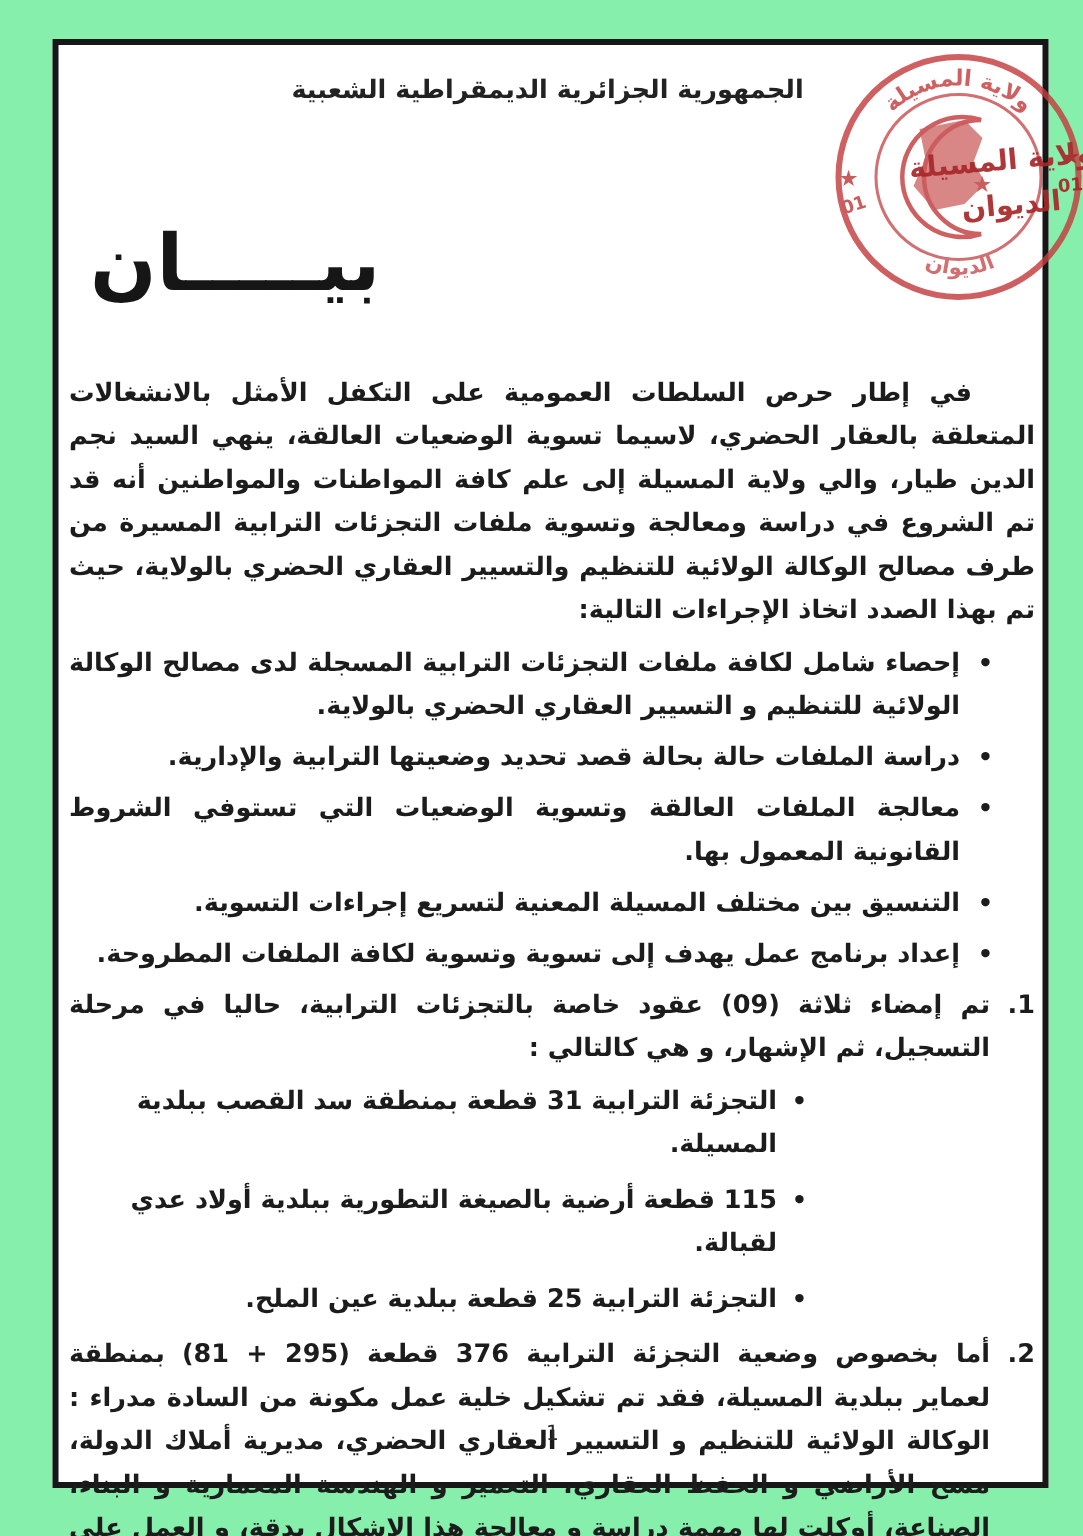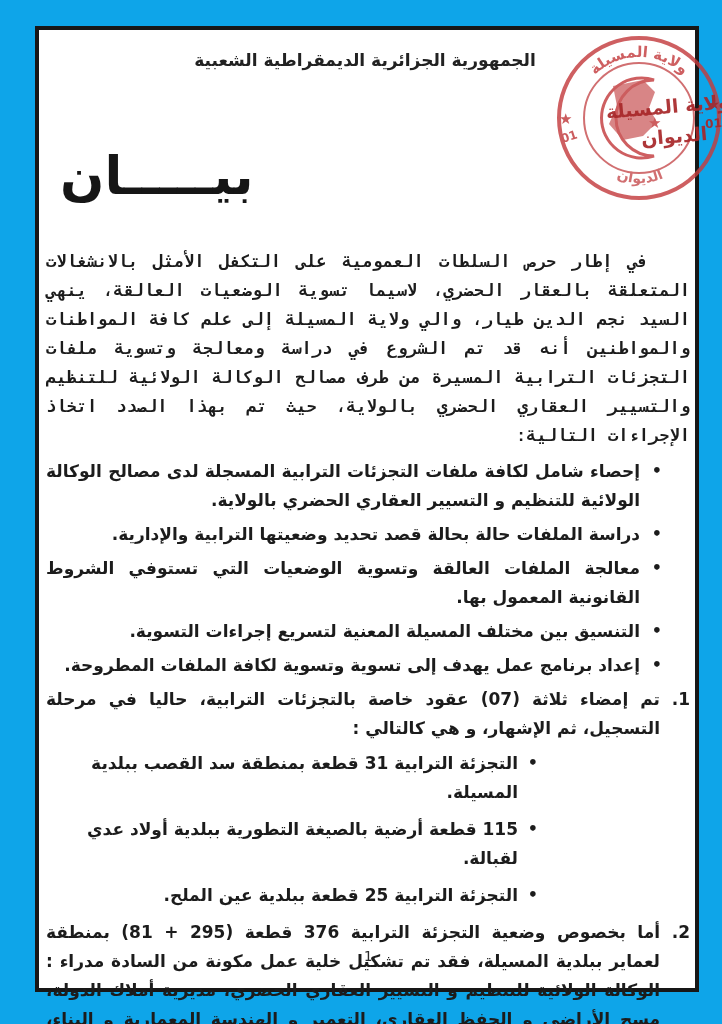--- a/index.html
+++ b/index.html
@@ -1,19 +1,19 @@
 <!DOCTYPE html>
 <html lang="ar"><head>
 <meta charset="utf-8">
 <style>
   html,body{margin:0;padding:0;background:#ffffff;}
   #page{
     position:relative;
     width:722px;height:1024px;
-    background:#0ea5e9;
+    background:#86efac;
     overflow:hidden;
     font-family:"DejaVu Sans", sans-serif;
     color:#1b1b1b;
   }
   .frame{
     position:absolute;left:35px;top:26px;width:664px;height:966px;
     border:4px solid #171717;
     box-sizing:border-box;
     background:#fff;
   }
@@ -26,21 +26,21 @@
   .doc-title{
     position:absolute;top:146px;left:60px;width:610px;
     text-align:left;direction:rtl;
     font-size:52px;font-weight:bold;color:#161616;
   }
   .content{
     position:absolute;top:248px;right:32px;width:644px;
     direction:rtl;text-align:justify;
     font-size:17px;font-weight:bold;line-height:29px;color:#1c1c1c;
   }
-  .content p{margin:0;font-family:Liberation Mono, monospace;}
+  .content p{margin:0;}
   p.indent{text-indent:42px;}
   ul.main-list{list-style:none;margin:6px 0 0 0;padding:0 24px 0 0;}
   ul.main-list>li{position:relative;padding:0 26px 0 0;margin:0 0 5px 0;}
   ul.main-list>li>.marker{position:absolute;right:4px;top:-1px;font-size:16px;}
   p.progress{margin-top:2px;}
   ol.num-list{list-style:none;margin:4px 0 0 0;padding:0;counter-reset:none;}
   ol.num-list>li{position:relative;padding:0 30px 0 0;margin:0 0 4px 0;}
   ol.num-list>li>.num-marker{position:absolute;right:0;top:0;}
   ul.sub-list{list-style:none;margin:6px 0 6px 0;padding:0 118px 0 0;}
   ul.sub-list>li{position:relative;padding:0 24px 0 0;margin:0 0 8px 0;text-align:right;}
@@ -119,21 +119,21 @@
       <li>
         <span class="marker">•</span>
         <span>إعداد برنامج عمل يهدف إلى تسوية وتسوية لكافة الملفات المطروحة.</span>
       </li>
     </ul>
 
 
     <ol class="num-list">
       <li>
         <span class="num-marker">1.</span>
-        <span>تم إمضاء ثلاثة (07) عقود خاصة بالتجزئات الترابية، حاليا في مرحلة التسجيل، ثم الإشهار، و هي كالتالي :</span>
+        <span>تم إمضاء ثلاثة (09) عقود خاصة بالتجزئات الترابية، حاليا في مرحلة التسجيل، ثم الإشهار، و هي كالتالي :</span>
         <ul class="sub-list">
           <li>
             <span class="marker">•</span>
             <span>التجزئة الترابية 31 قطعة بمنطقة سد القصب ببلدية المسيلة.</span>
           </li>
           <li>
             <span class="marker">•</span>
             <span>115 قطعة أرضية بالصيغة التطورية ببلدية أولاد عدي لقبالة.</span>
           </li>
           <li>

